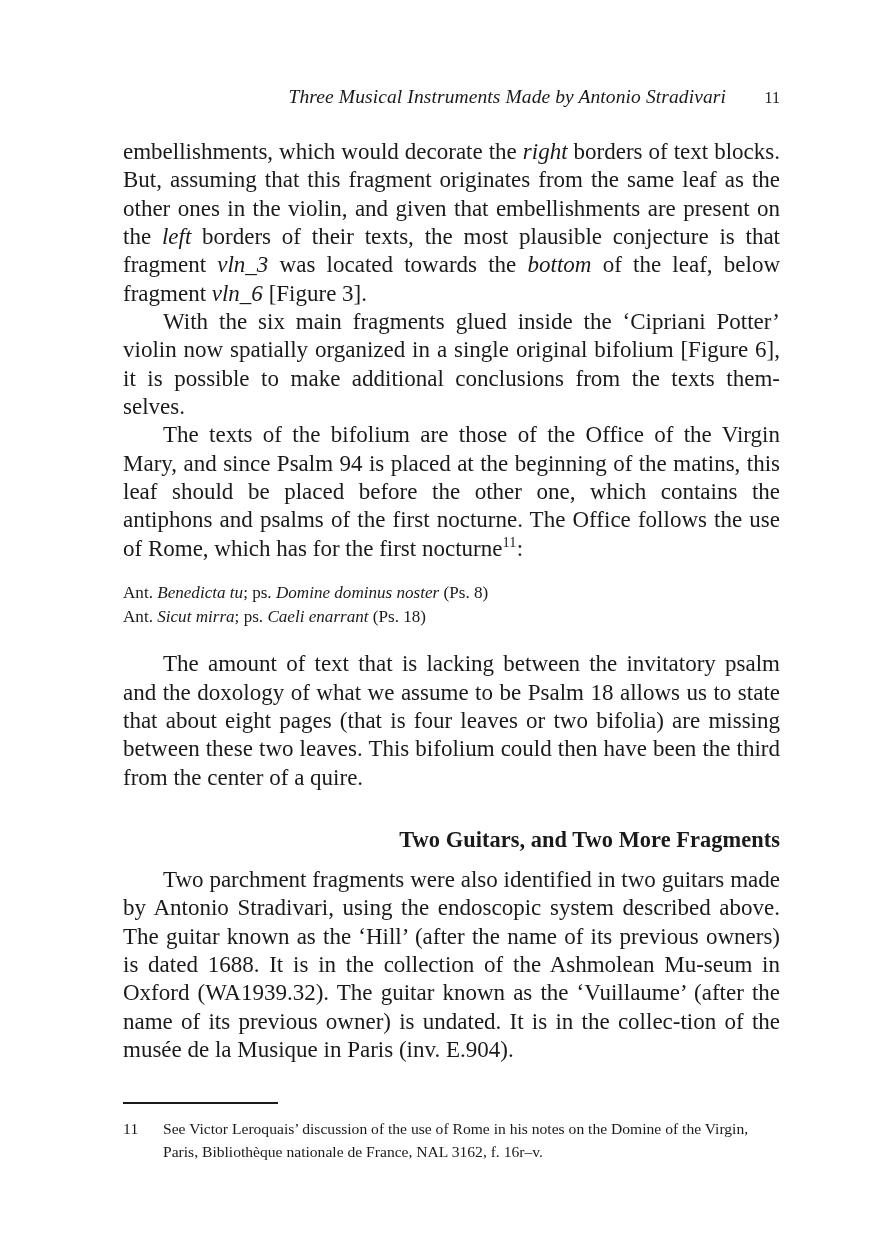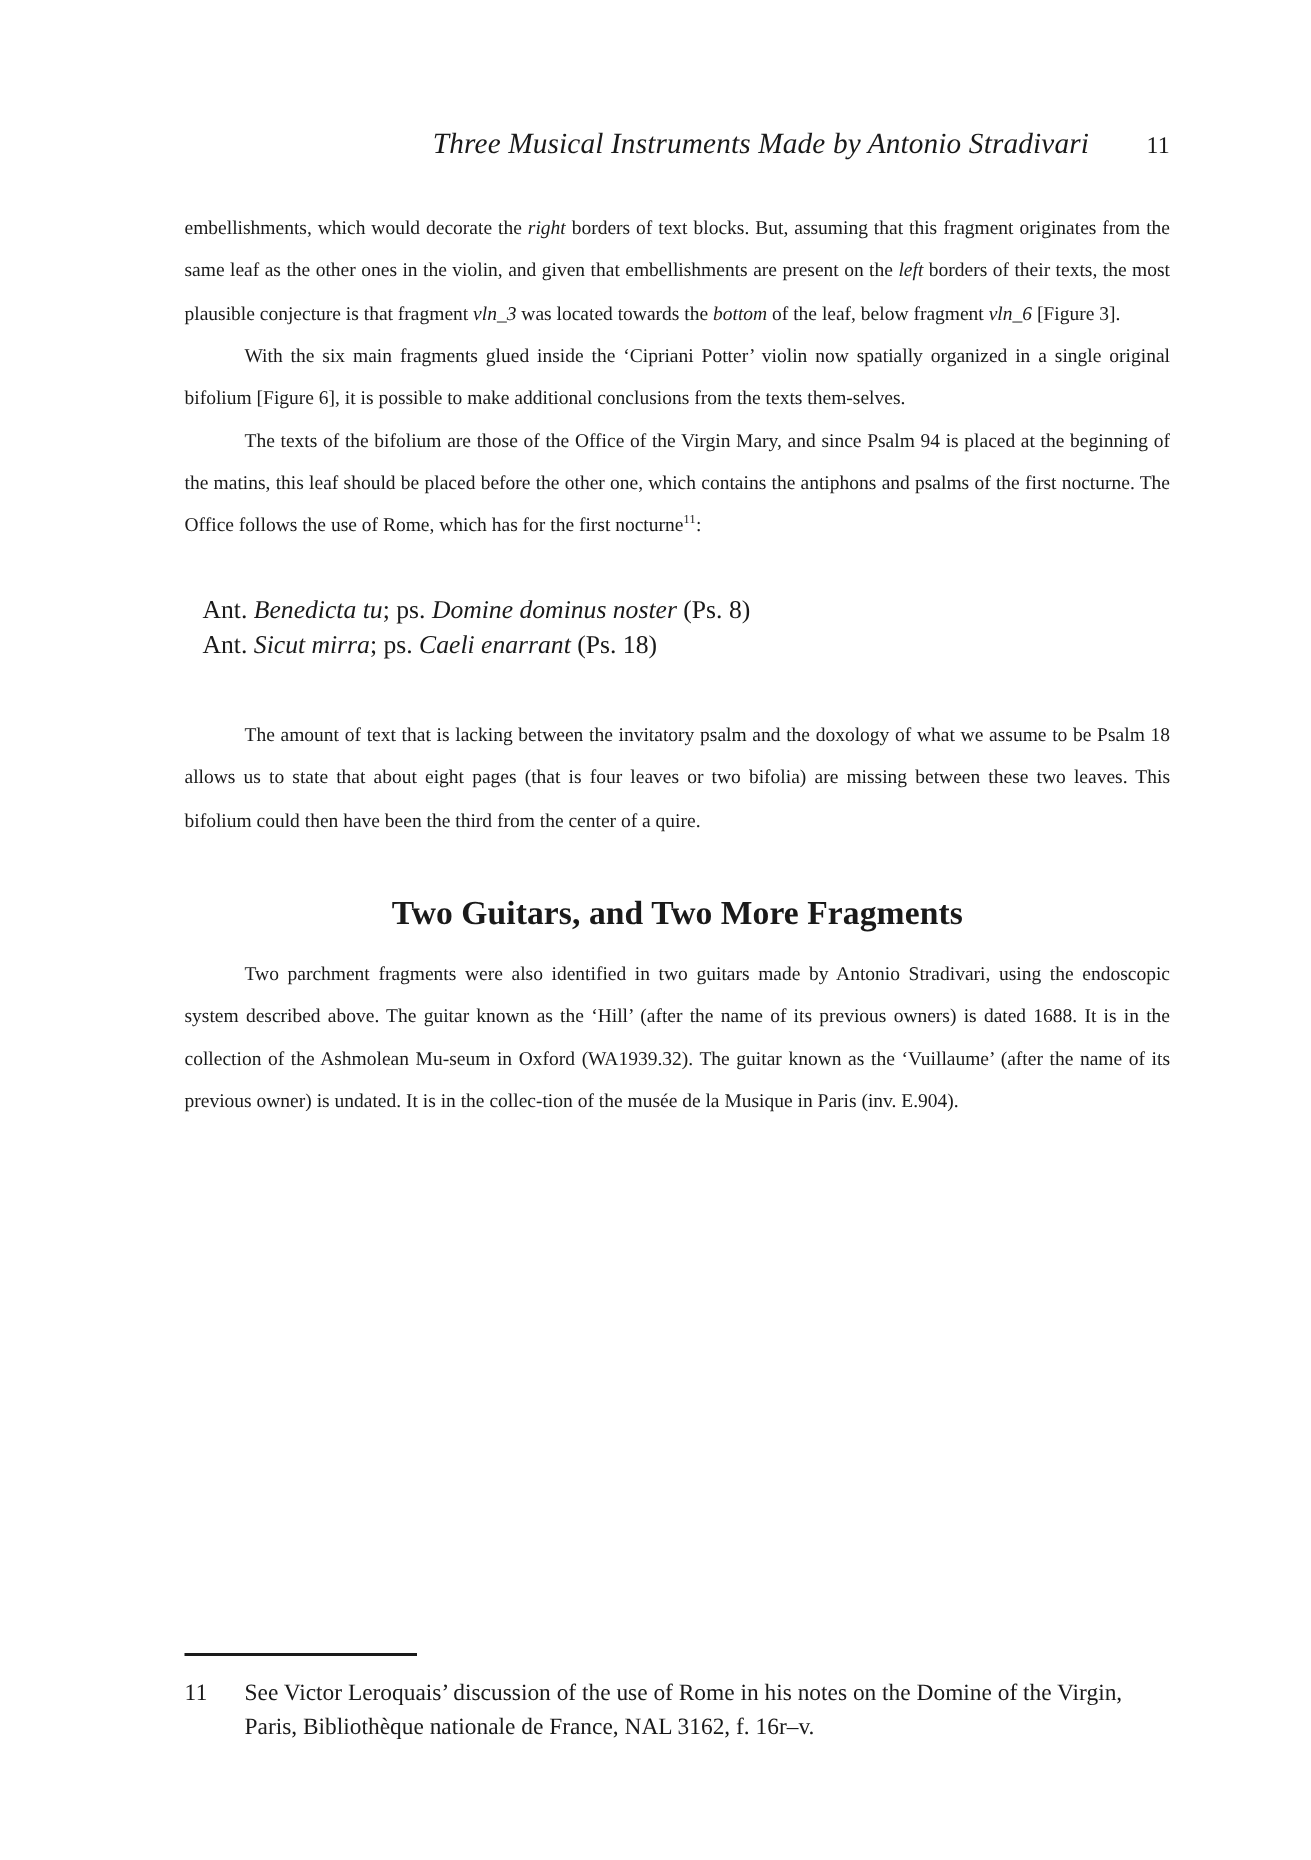--- a/index.html
+++ b/index.html
@@ -53,21 +53,21 @@
   
   .column {
     position: absolute;
     left: 123px;
     top: 122px;
     width: 657px;
   }
 
   p.body-par {
     margin: 0;
-    font-size: 13px;
+    font-size: 23px;
     line-height: 28.35px;
     text-align: justify;
     text-justify: inter-word;
     hyphens: manual;
     letter-spacing: 0.0px;
   }
   p.body-par.indent {
     text-indent: 40px;
   }
   p.body-par.lastline-left {
@@ -78,36 +78,36 @@
 
   sup.fn-ref {
     font-size: 0.62em;
     vertical-align: super;
     line-height: 0;
     letter-spacing: 0.3px;
   }
 
   
   .quote-block {
-    margin: 12px;
+    margin: 0;
     padding: 0;
     font-size: 17.1px;
     line-height: 23.6px;
     text-align: left;
   }
   .quote-block .q-line { white-space: nowrap; }
 
   
   h2.section-heading {
     margin: 0;
     font-size: 22.4px;
     font-weight: bold;
     line-height: 28px;
     letter-spacing: 0.05px;
-    text-align: center;
+    text-align: right;
   }
 
   
   .sp-after-par1 { height: 0px; }
   .sp-before-quote { height: 18px; }
   .sp-after-quote { height: 22px; }
   .sp-before-heading { height: 34px; }
   .sp-after-heading { height: 12px; }
 
   

